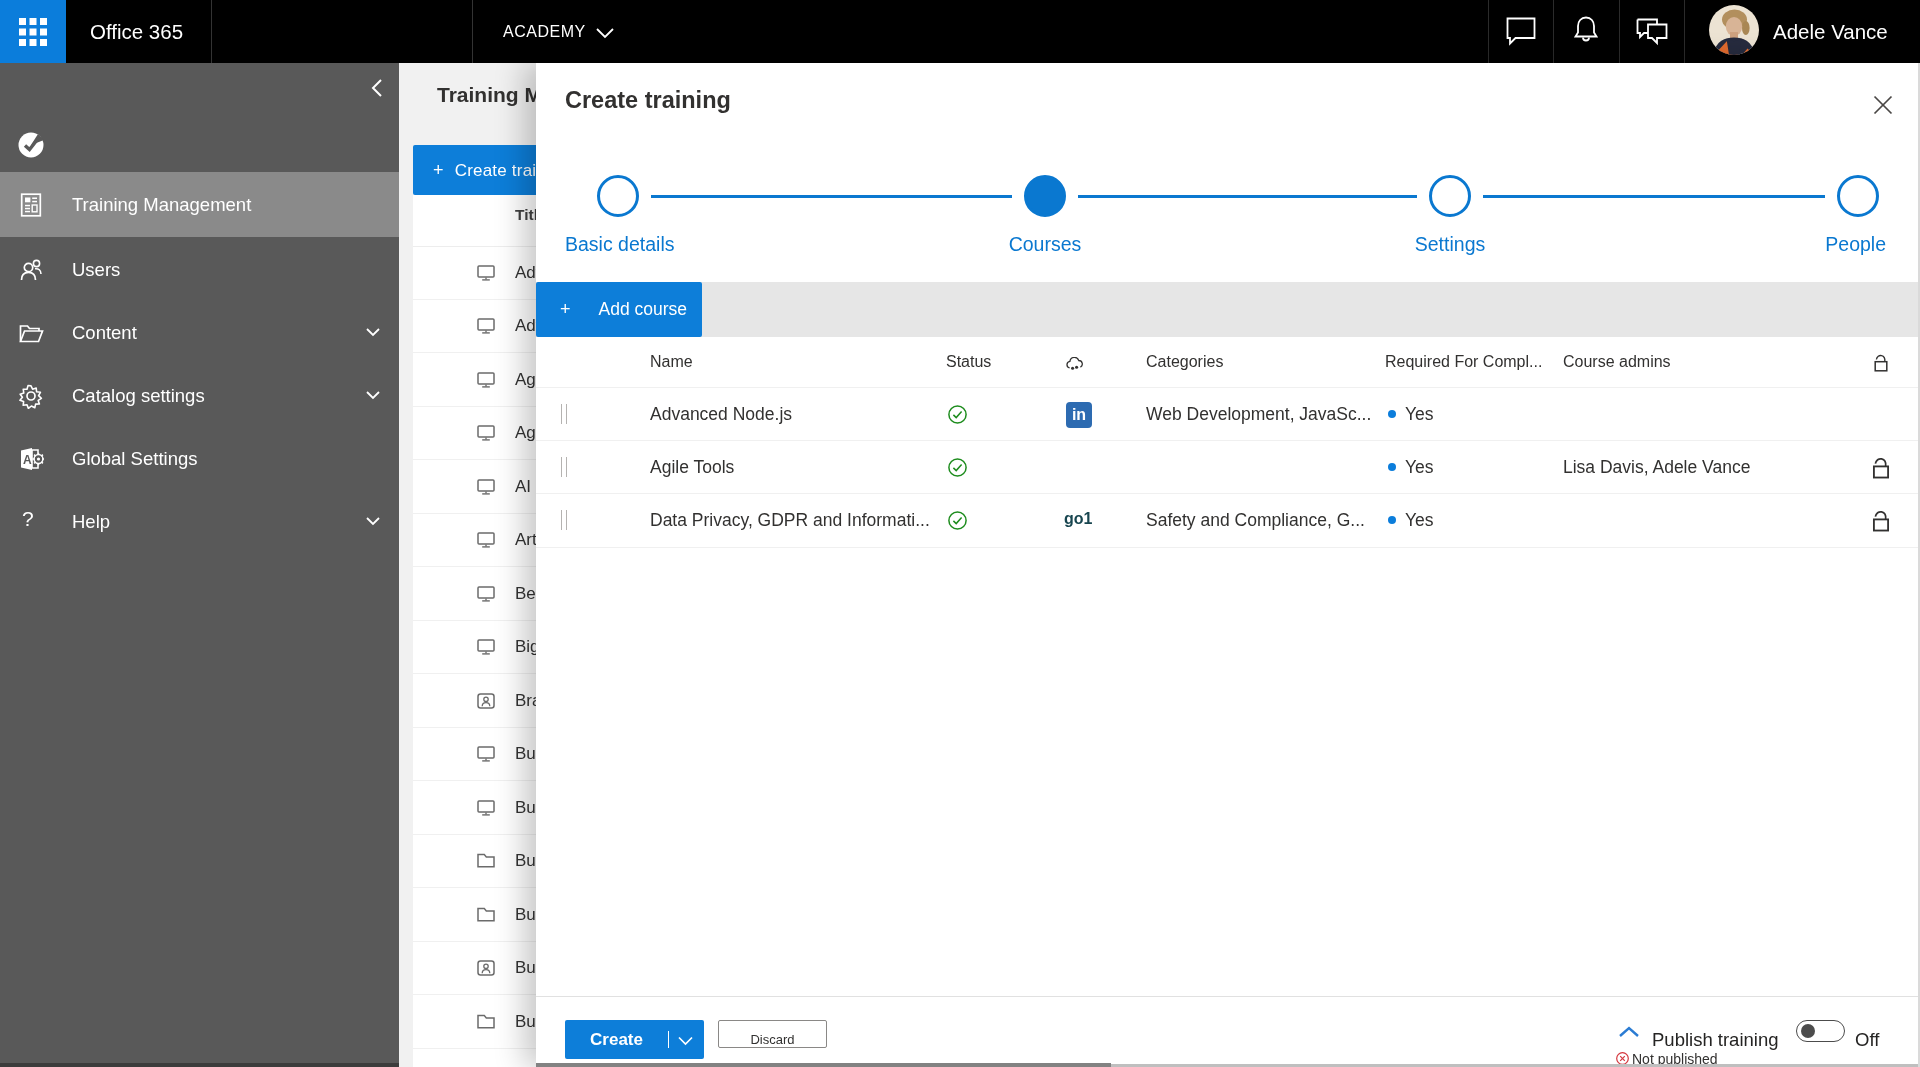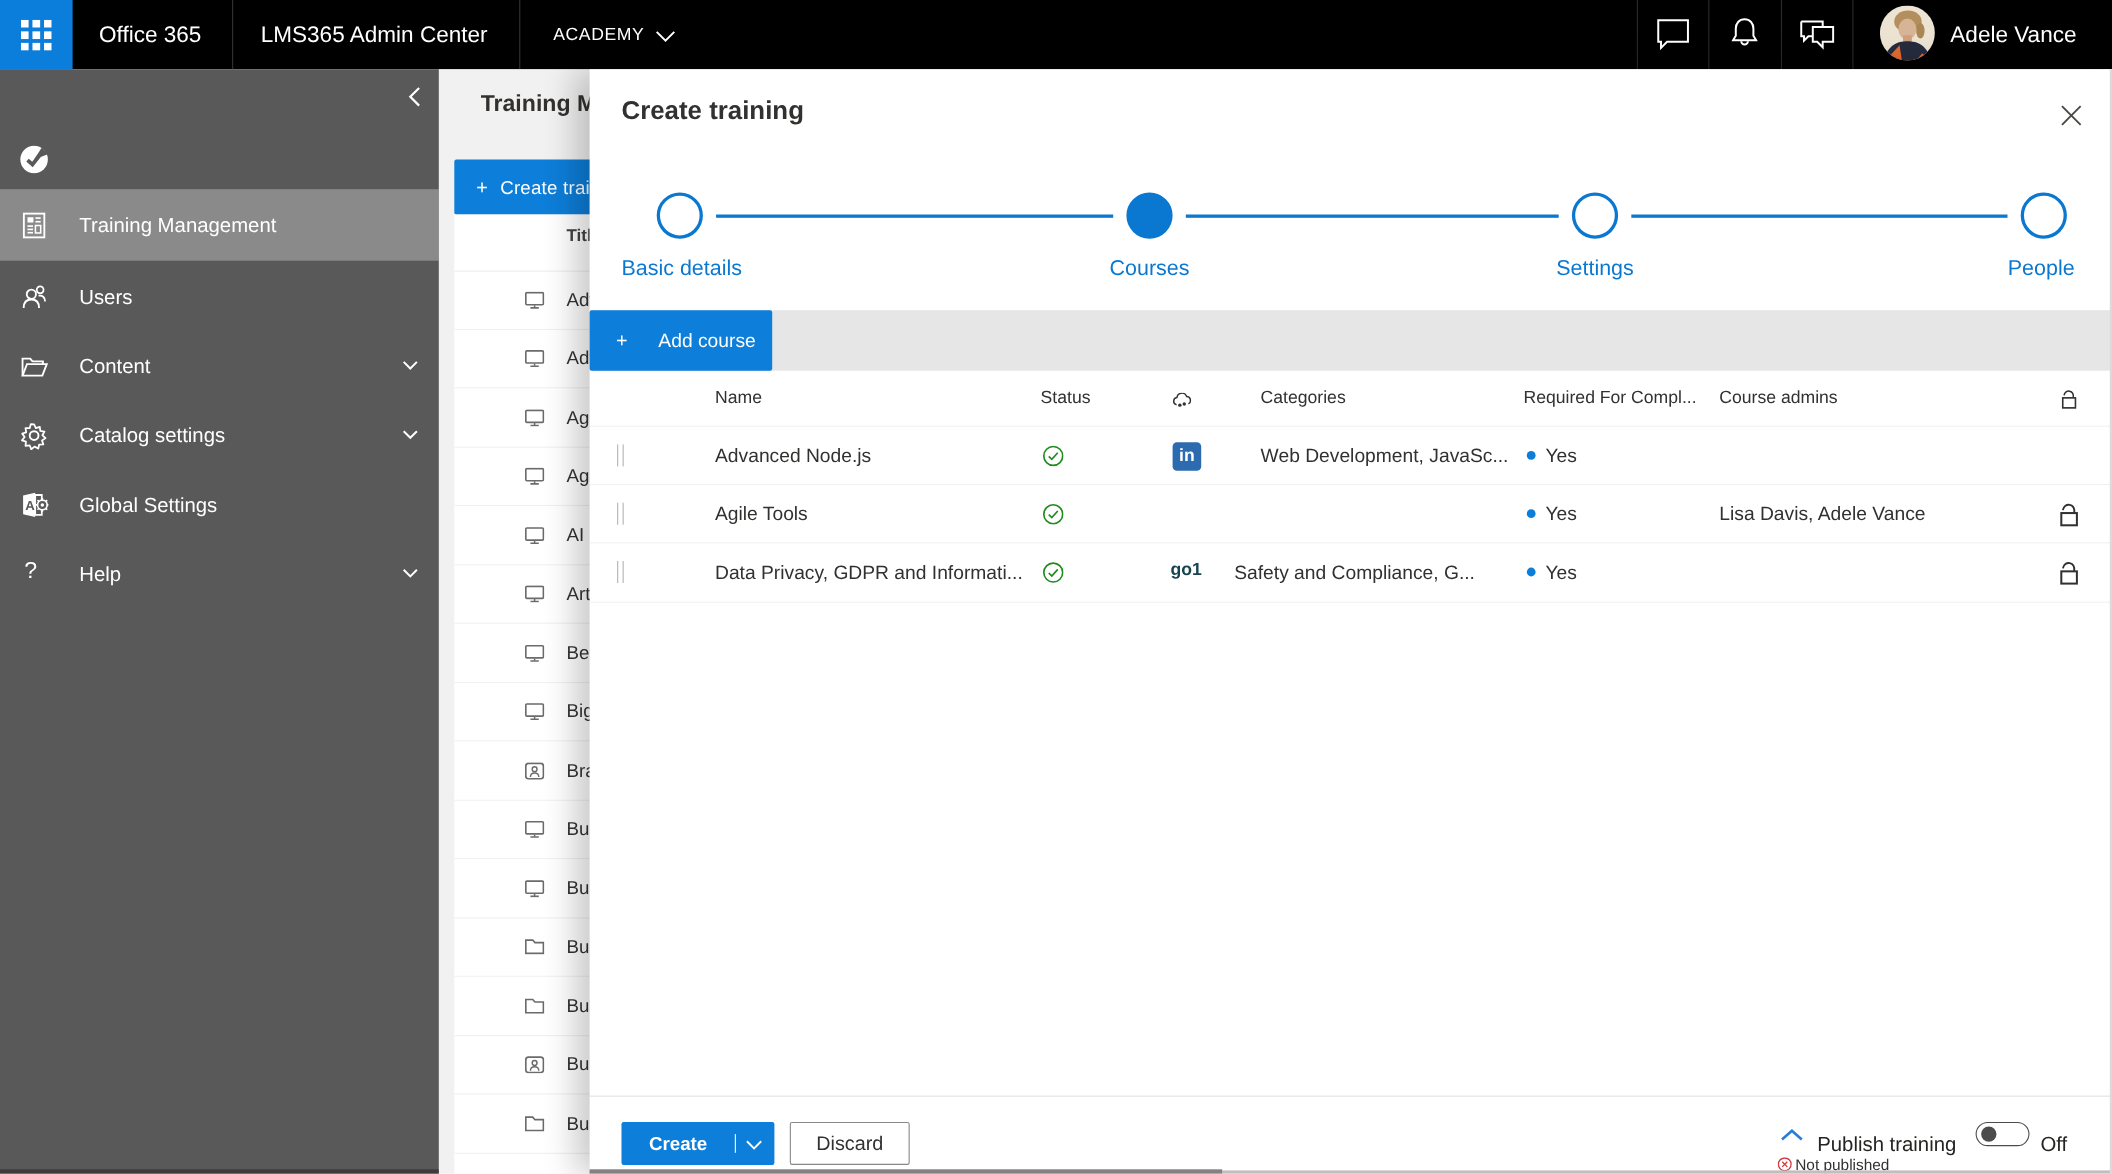--- a/index.html
+++ b/index.html
@@ -50,21 +50,21 @@
   .grip { position:absolute; left:25px; top:16px; width:6px; height:20px; border-left:1.5px solid #b5b3b1; border-right:1.5px solid #b5b3b1; }
   .chk { position:absolute; left:412px; top:17px; width:19px; height:19px; }
   .ryes { position:absolute; left:852px; top:0; height:53px; line-height:53px; font-size:17.5px; color:#323130; }
   .ryes .dot { display:inline-block; width:8px; height:8px; border-radius:50%; background:#0b7ddb; vertical-align:middle; margin-right:9px; margin-top:-2px; }
   .lockc { position:absolute; left:1336px; top:16px; width:18px; height:22px; }
 
   #foot-sep { position:absolute; left:0; top:933px; width:1384px; height:1px; background:#e1e1e1; }
   #btn-create { position:absolute; left:29px; top:957px; width:139px; height:39px; background:#0d7ed9; border-radius:2px; }
   #btn-create .t { position:absolute; left:0; width:103px; text-align:center; color:#fff; font-weight:700; font-size:17px; line-height:39px; }
   #btn-create .sep { position:absolute; left:103px; top:11px; width:1px; height:17px; background:#fff; }
-  #btn-discard { position:absolute; left:182px; top:957px; width:109px; height:39px; background:#fff; border:1px solid #8a8886; border-radius:2px; text-align:center; color:#323130; font-size:18px; line-height:37px; }
+  #btn-discard { position:absolute; left:182px; top:957px; width:109px; height:28px; background:#fff; border:1px solid #8a8886; border-radius:2px; text-align:center; color:#323130; font-size:13px; line-height:37px; }
   #publish-lbl { position:absolute; left:1116px; top:957px; height:39px; line-height:39px; font-size:18.5px; color:#252423; }
   #off-lbl { position:absolute; left:1319px; top:957px; height:39px; line-height:39px; font-size:18.5px; color:#252423; }
   #toggle { position:absolute; left:1260px; top:957px; width:49px; height:22px; border:1px solid #4c4c4c; border-radius:11px; background:#fff; }
   #toggle .knob { position:absolute; left:4px; top:3px; width:14px; height:14px; border-radius:50%; background:#4c4c4c; }
   #notpub { position:absolute; left:1096px; top:988px; font-size:14px; color:#323130; }
   #hscroll { position:absolute; left:0px; top:1001px; width:1384px; height:2.5px; background:#bfbfbf; }
   #hthumb { position:absolute; left:0px; top:-1px; width:575px; height:4px; background:#828282; }
 </style>
 </head>
 <body>
@@ -81,21 +81,20 @@
             <rect x="10.5" y="10.5" width="7" height="7"></rect>
             <rect x="21" y="10.5" width="7" height="7"></rect>
           <rect x="0" y="21" width="7" height="7"></rect>
             <rect x="10.5" y="21" width="7" height="7"></rect>
             <rect x="21" y="21" width="7" height="7"></rect>
         </g>
       </svg>
     </div>
     <div class="tb-text" style="left:90px;">Office 365</div>
     <div class="tb-div" style="left:211px;"></div>
-    <div class="tb-text" style="left:237px;">LMS365 Admin Center</div>
     <div class="tb-div" style="left:472px;"></div>
     <div class="tb-text" style="left:503px; font-size:16px; letter-spacing:0.5px;">ACADEMY</div>
     <svg class="abs" style="left:595px; top:27px;" width="20" height="12" viewBox="0 0 20 12">
         <polyline points="2,2 10,10 18,2" fill="none" stroke="#fff" stroke-width="1.8"></polyline>
       </svg>
     <div class="tb-div" style="left:1488px; background:#2b2b2b;"></div>
     <svg class="abs" style="left:1506px; top:17px;" width="30" height="29" viewBox="0 0 30 29">
       <path d="M1.5,1.5 L28.5,1.5 L28.5,21 L9.5,21 L4,26.5 L4,21 L1.5,21 Z" fill="none" stroke="#fff" stroke-width="1.8"></path>
     </svg>
     <div class="tb-div" style="left:1553px; background:#2b2b2b;"></div>
@@ -401,21 +400,21 @@
         </svg>
     </div>
     <div class="trow" style="top:430px;">
       <div class="grip"></div>
       <div class="td" style="left:114px;">Data Privacy, GDPR and Informati...</div>
       <svg class="chk" viewBox="0 0 19 19">
           <circle cx="9.5" cy="9.5" r="8.6" fill="none" stroke="#1d8c1d" stroke-width="1.5"></circle>
           <polyline points="5.4,9.9 8.2,12.6 13.6,6.6" fill="none" stroke="#1d8c1d" stroke-width="1.5"></polyline>
         </svg>
       <div class="abs" style="left:528px; top:0; height:53px; line-height:50px; color:#17454f; font-weight:700; font-size:16px;">go1</div>
-      <div class="td" style="left:586px;text-align:center;">Safety and Compliance, G...</div>
+      <div class="td" style="left:610px;text-align:center;">Safety and Compliance, G...</div>
       <div class="ryes"><span class="dot"></span>Yes</div>
       <svg class="lockc" viewBox="0 0 14 18" width="14" height="18">
           <rect x="1.2" y="7.7" width="11.6" height="9.1" fill="none" stroke="#323130" stroke-width="1.5"></rect>
           <path d="M2.4,5.5 C2.9,2.6 5.2,1.1 7.5,1.6 C9.8,2.1 11.2,4.3 10.8,7.6" fill="none" stroke="#323130" stroke-width="1.4"></path>
         </svg>
     </div>
     <div class="abs" style="left:0; top:484px; width:1384px; height:1px; background:#f0f0f0;"></div>
 
     <div id="foot-sep"></div>
     <div id="btn-create">

